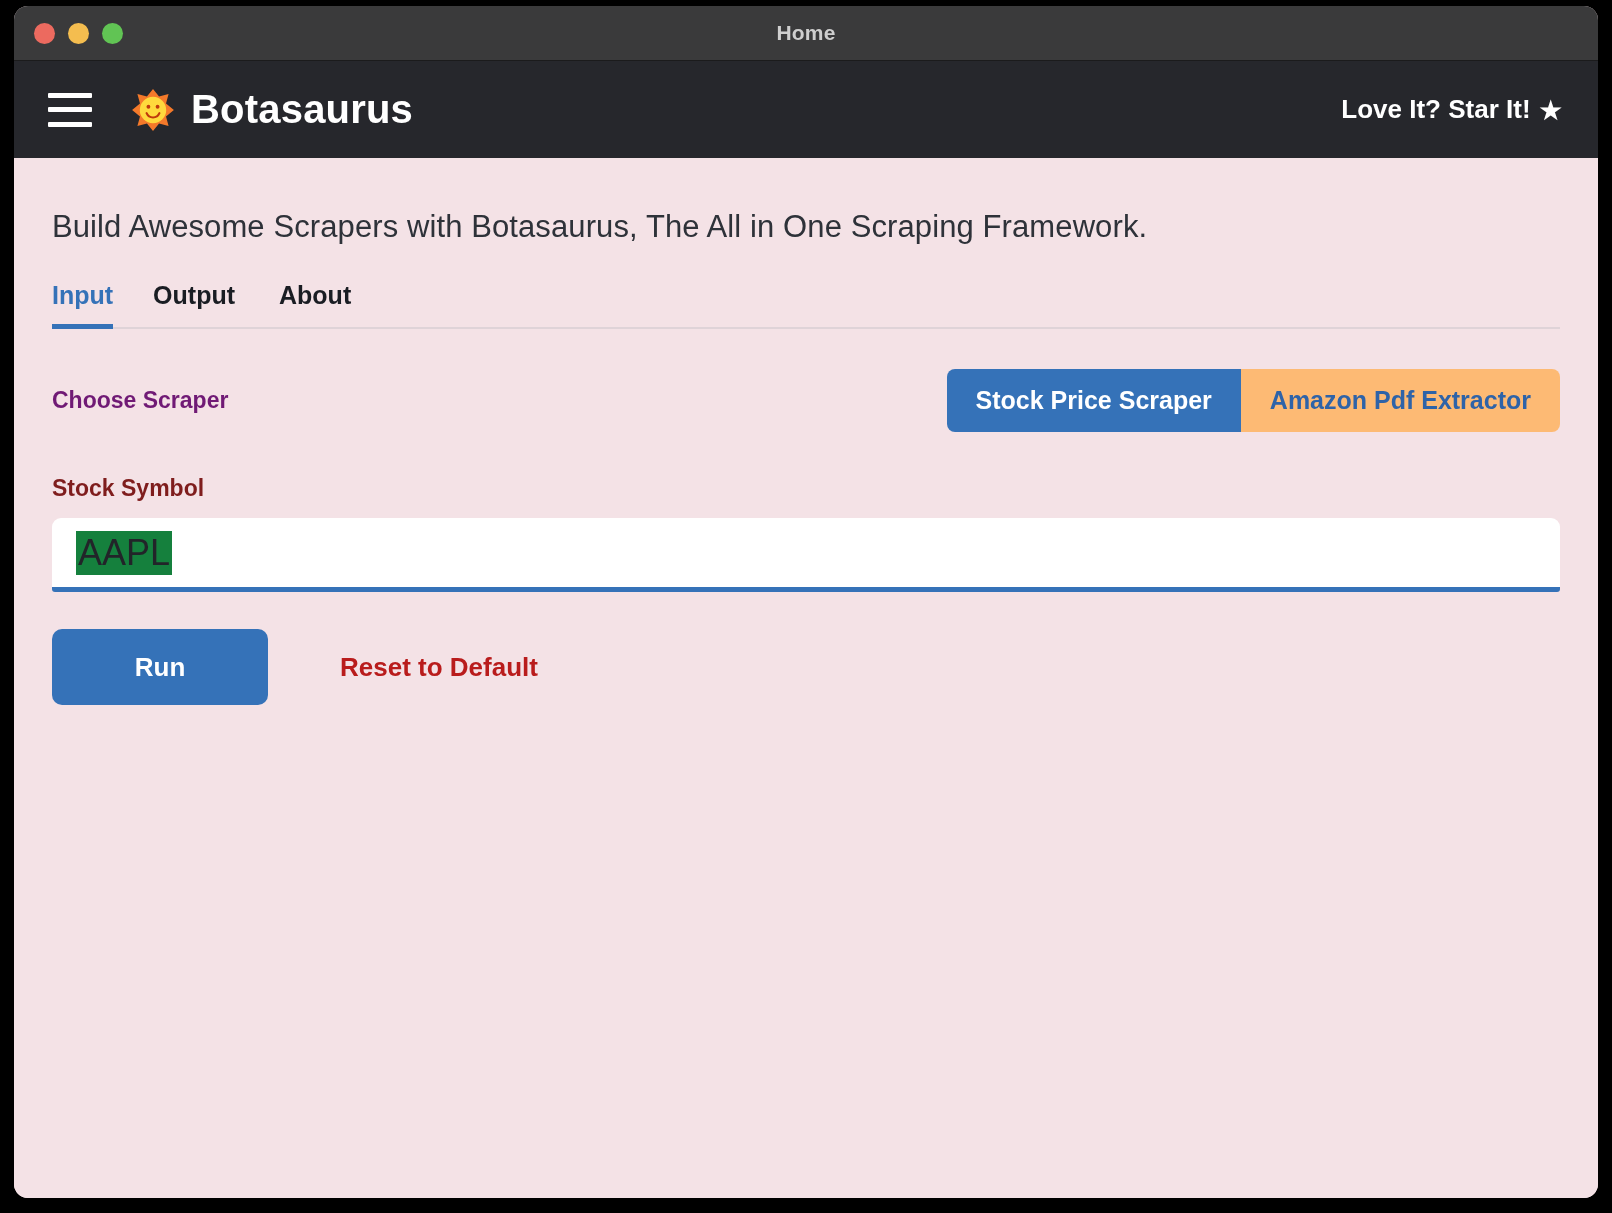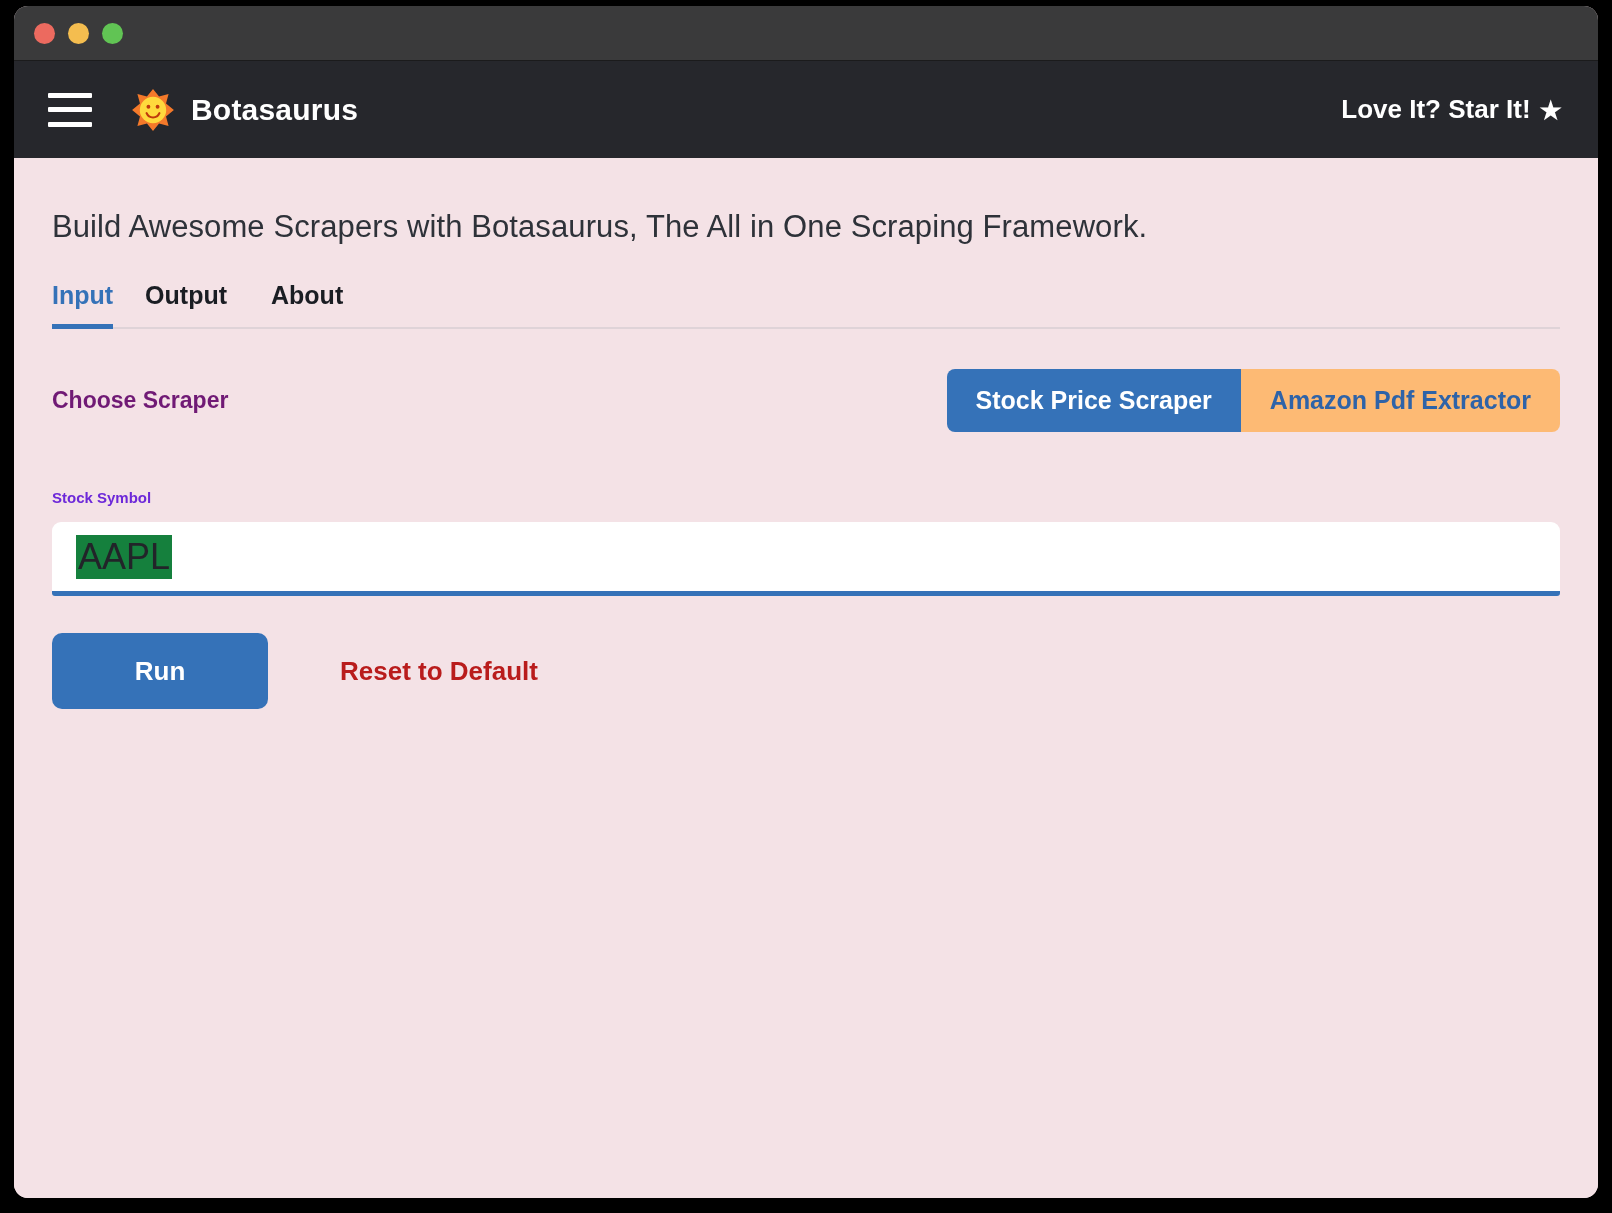--- a/index.html
+++ b/index.html
@@ -92,21 +92,21 @@
     display: flex;
     align-items: center;
     gap: 16px;
   }
   .sun-icon {
     width: 44px;
     height: 44px;
     display: block;
   }
   .brand-name {
-    font-size: 30px;
+    font-size: 40px;
     font-weight: bold;
     color: #ffffff;
     letter-spacing: .2px;
   }
   .nav-spacer { flex: 1 1 auto; }
   .star-link {
     display: flex;
     align-items: center;
     gap: 9px;
     font-size: 26px;
@@ -148,21 +148,21 @@
   }
   .tab {
     font-size: 25px;
     font-weight: bold;
     color: #1a1d23;
     padding: 0 22px 17px 0;
     margin-right: 22px;
     cursor: pointer;
     position: relative;
   }
-  .tab:first-child { padding-right: 0; margin-right: 32px; }
+  .tab:first-child { padding-right: 0; margin-right: 40px; }
   .tab.active {
     color: #3572b8;
   }
   .tab.active::after {
     content: "";
     position: absolute;
     left: 0;
     right: 0;
     bottom: -2px;
     height: 5px;
@@ -197,24 +197,24 @@
     background: #3572b8;
     color: #ffffff;
   }
   .seg.inactive {
     background: #fdba74;
     color: #2e63a8;
   }
 
   
   .field-label {
-    margin-top: 57px;
-    font-size: 15px;
-    font-weight: bold;
-    color: #6d28d9;
+    margin-top: 43px;
+    font-size: 23px;
+    font-weight: bold;
+    color: #7f1d1d;
   }
   .textfield {
     margin-top: 16px;
     height: 74px;
     background: #ffffff;
     border-radius: 9px 9px 3px 3px;
     border-bottom: 5px solid #3572b8;
     display: flex;
     align-items: center;
     padding: 0 24px;
@@ -258,20 +258,21 @@
 <body>
 
 <div class="window">
 
   <div class="titlebar">
     <div class="traffic">
       <div class="dot red"></div>
       <div class="dot yellow"></div>
       <div class="dot green"></div>
     </div>
+    <div class="title-text">Home</div>
   </div>
 
   <div class="navbar">
     <div class="hamburger">
       <span></span>
       <span></span>
       <span></span>
     </div>
     <div class="brand">
       <svg class="sun-icon" viewBox="0 0 48 48">

